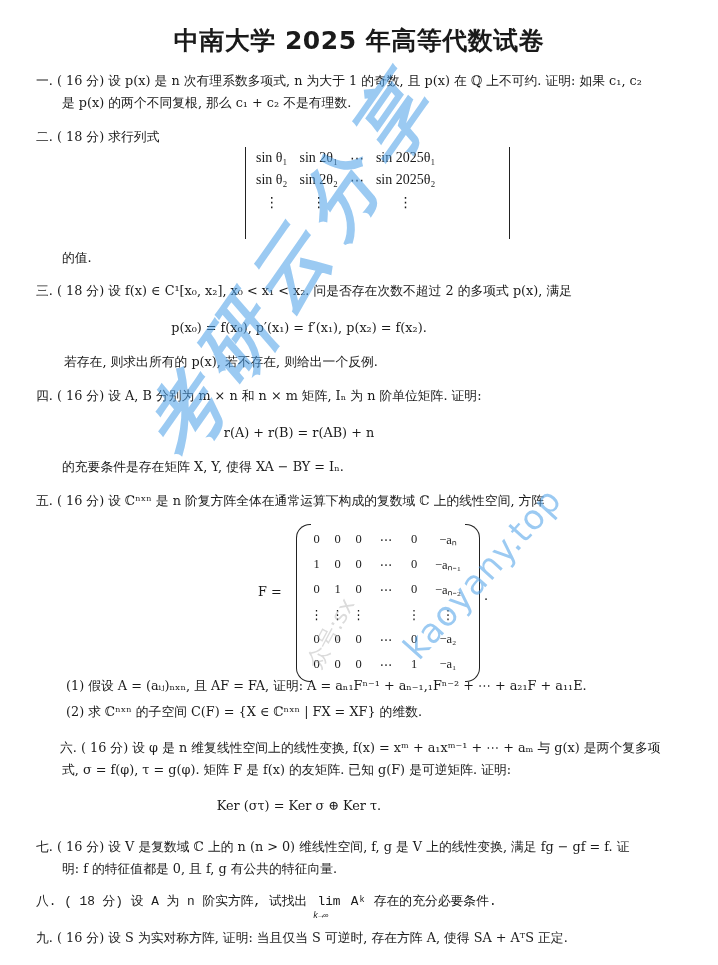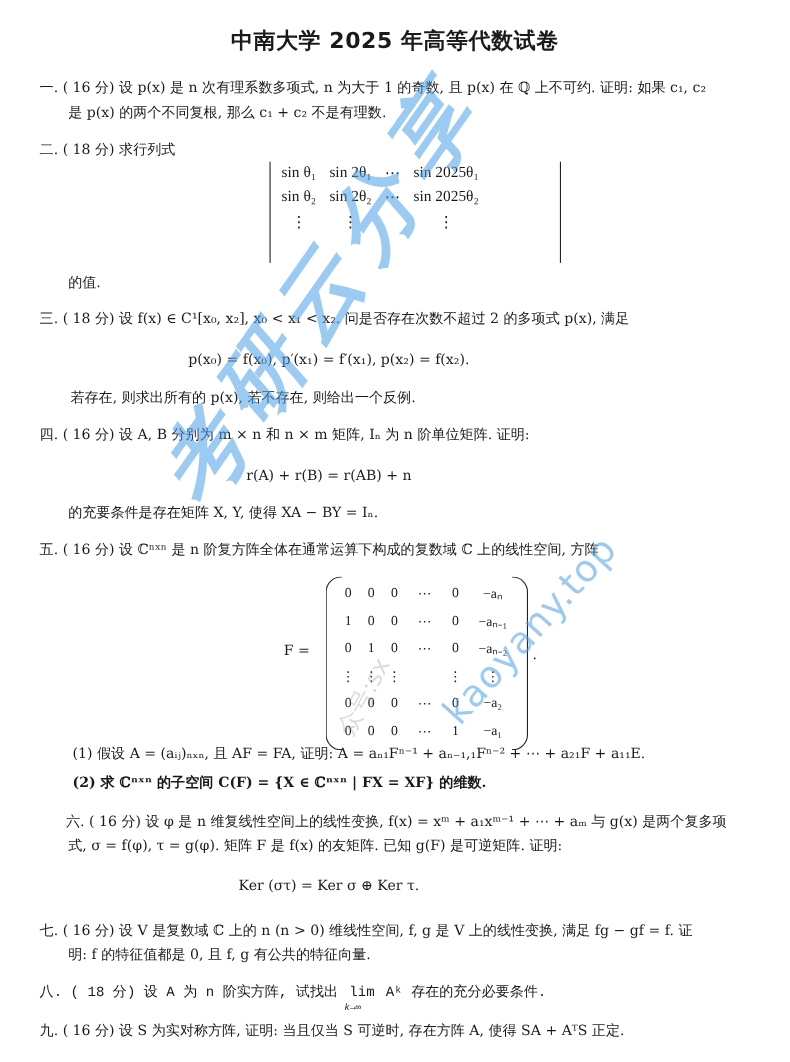--- a/index.html
+++ b/index.html
@@ -1,19 +1,19 @@
 <!DOCTYPE html>
 <html><head>
 <meta charset="utf-8">
 <style>
   html, body { margin:0; padding:0; background:#ffffff; }
   body { width:718px; height:965px; position:relative; overflow:hidden;
          font-family:"DejaVu Serif","Liberation Serif",serif; color:#1a1a1a; font-size:13px; }
   .abs { position:absolute; white-space:nowrap; }
-  .title { left:0; width:718px; top:24px; text-align:center; font-size:20px; font-weight:bold;
+  .title { left:0; width:718px; top:24px; text-align:center; font-size:25px; font-weight:bold;
            font-family:"DejaVu Sans","Liberation Sans",sans-serif; letter-spacing:0.5px; }
   .line { font-size:12.8px; line-height:20px; }
   .center { left:0; width:598px; text-align:center; }
   
   .det { position:absolute; left:245px; top:147px; width:263px; height:92px;
          border-left:1px solid #222; border-right:1px solid #222; }
   .det table { border-collapse:collapse; font-family:"Liberation Serif",serif; font-size:14px; margin-left:4px; }
   .det td { padding:0 6px; height:22px; text-align:center; }
   
   .mat { position:absolute; left:296px; top:524px; width:184px; height:156px; }
@@ -150,21 +150,21 @@
           <td>0</td>
           <td>⋯</td>
           <td>1</td>
           <td>−a₁</td>
     </tr>
   </tbody>
     </table>
 </div>
 <div class="abs line" style="left:484px;top:586px;">.</div>
 <div class="abs line" style="left:66px;top:676px;">(1)  假设 A = (aᵢⱼ)ₙₓₙ, 且 AF = FA, 证明: A = aₙ₁Fⁿ⁻¹ + aₙ₋₁,₁Fⁿ⁻² + ⋯ + a₂₁F + a₁₁E.</div>
-<div class="abs line" style="left:66px;top:702px;font-weight:bold;">(2)  求 ℂⁿˣⁿ 的子空间 C(F) = {X ∈ ℂⁿˣⁿ | FX = XF} 的维数.</div>
+<div class="abs line" style="left:66px;top:702px;">(2)  求 ℂⁿˣⁿ 的子空间 C(F) = {X ∈ ℂⁿˣⁿ | FX = XF} 的维数.</div>
 
 <div class="abs line" style="left:36px;top:738px;margin-left:24px;">
   <span>六.</span>
   <span>( 16 分)</span>
   <span>设 φ 是 n 维复线性空间上的线性变换, f(x) = xᵐ + a₁xᵐ⁻¹ + ⋯ + aₘ 与 g(x) 是两个复多项</span>
 </div>
 <div class="abs line" style="left:62px;top:760px;">式, σ = f(φ), τ = g(φ). 矩阵 F 是 f(x) 的友矩阵. 已知 g(F) 是可逆矩阵. 证明:</div>
 <div class="abs line center" style="top:796px;">Ker (στ) = Ker σ ⊕ Ker τ.</div>
 
 <div class="abs line" style="left:36px;top:837px;">

